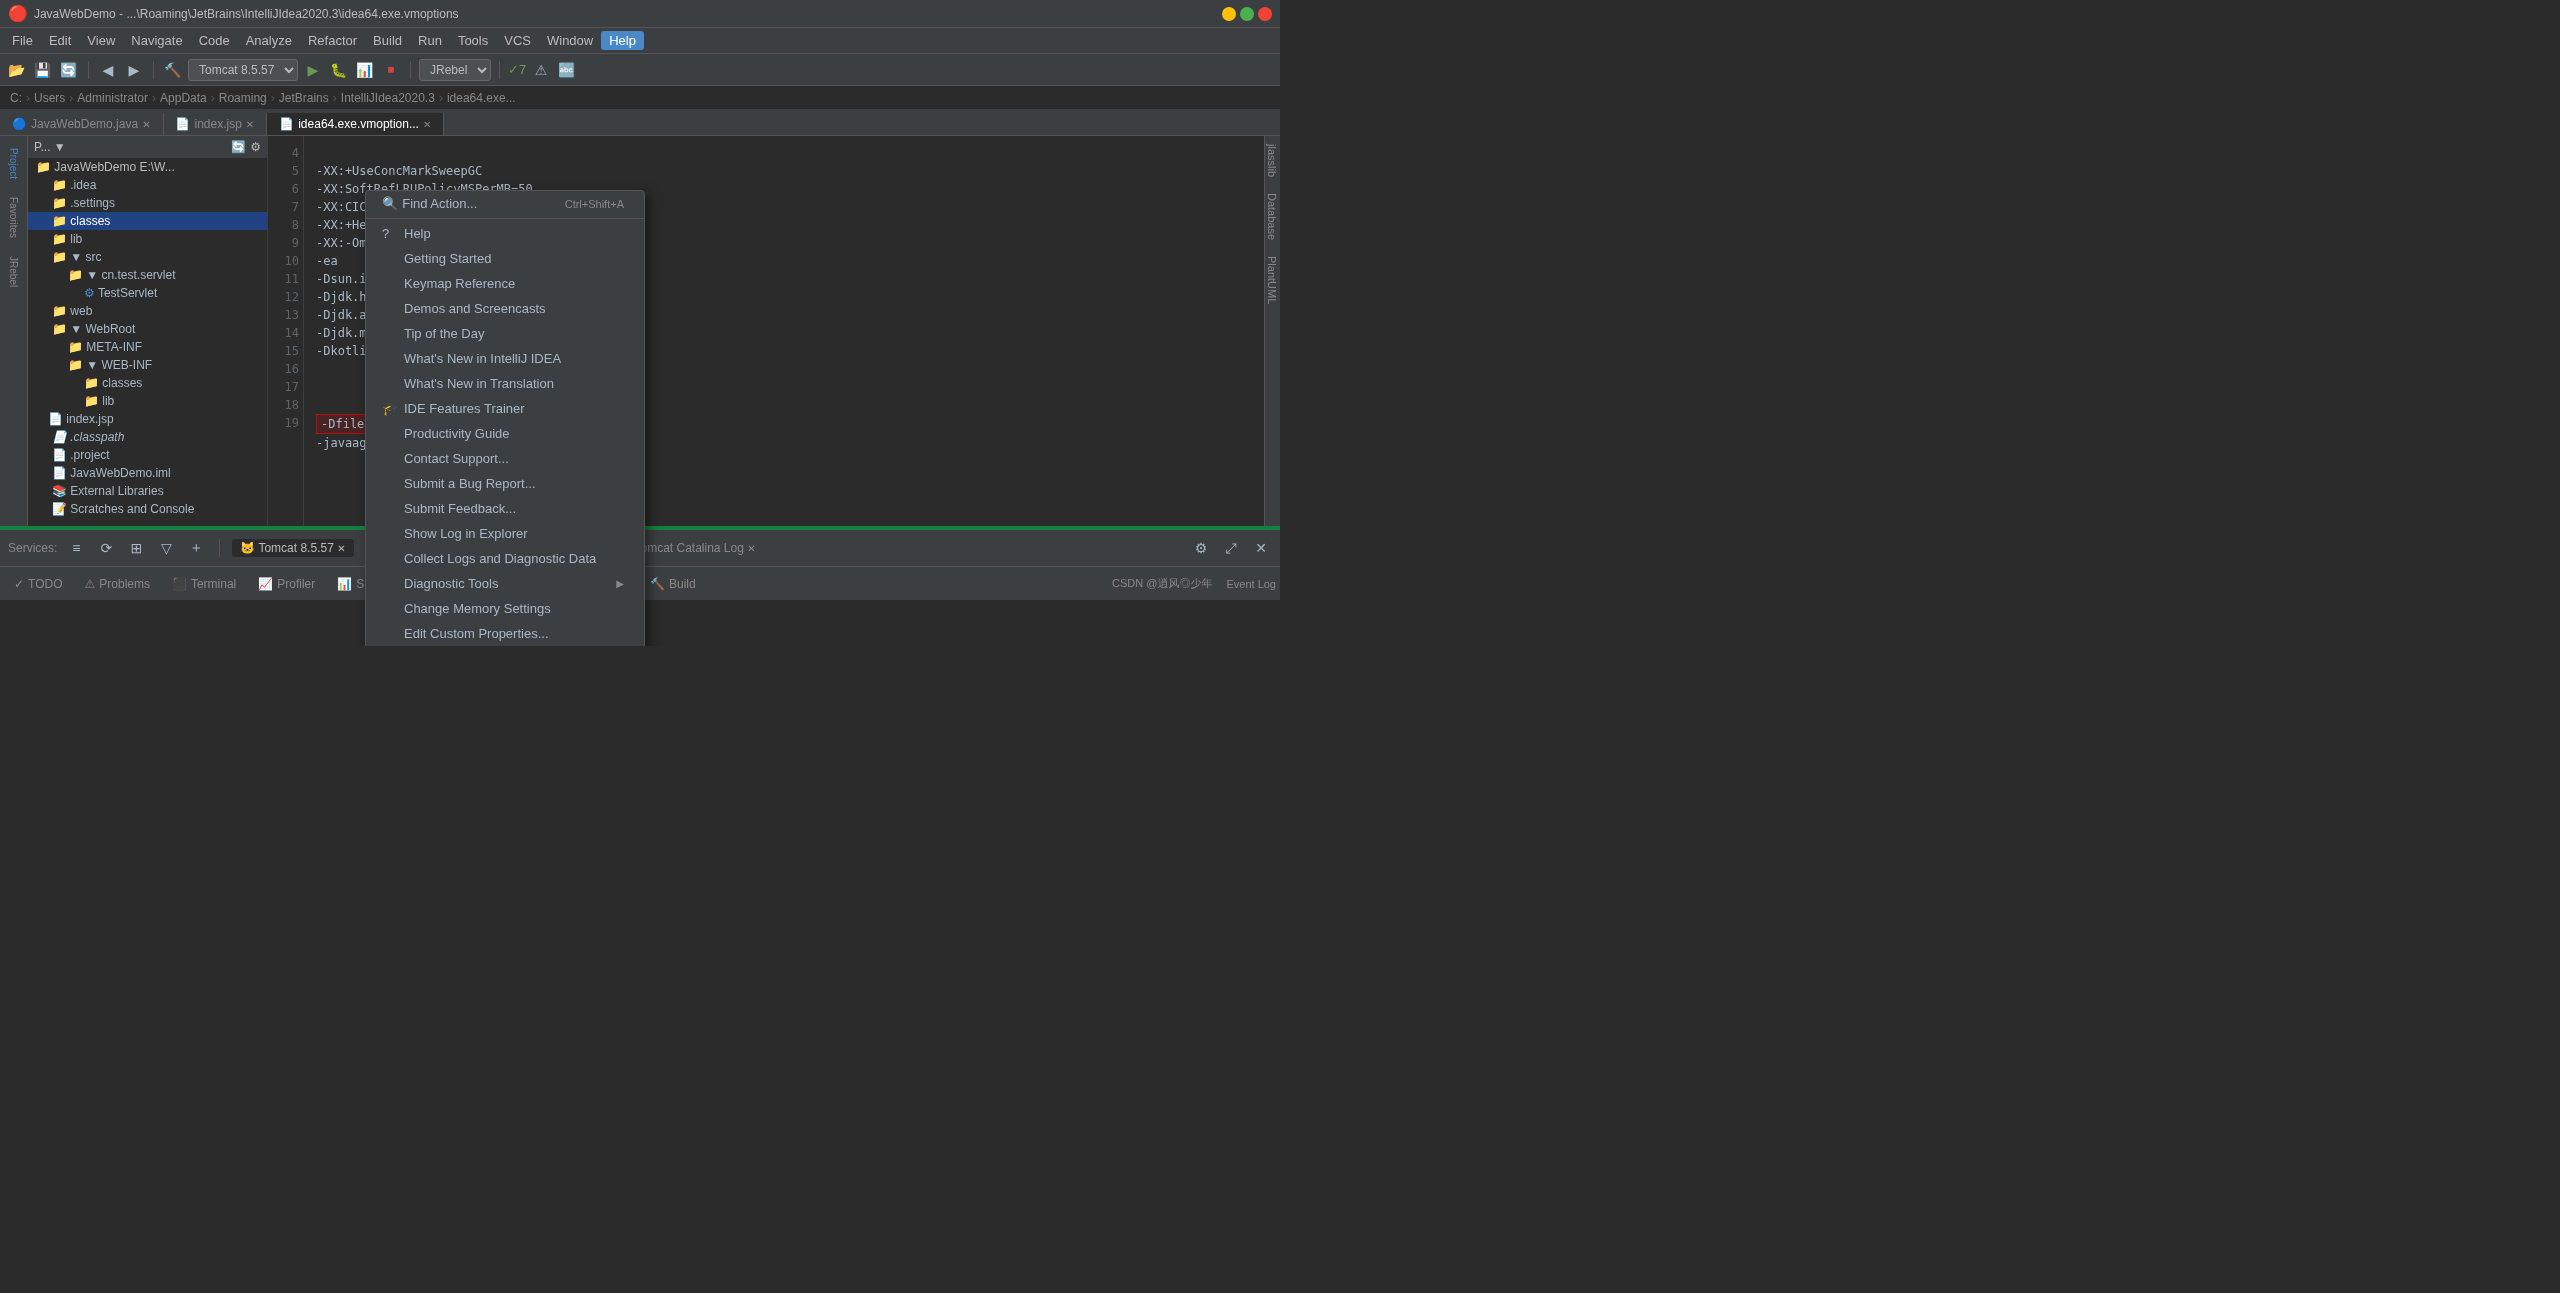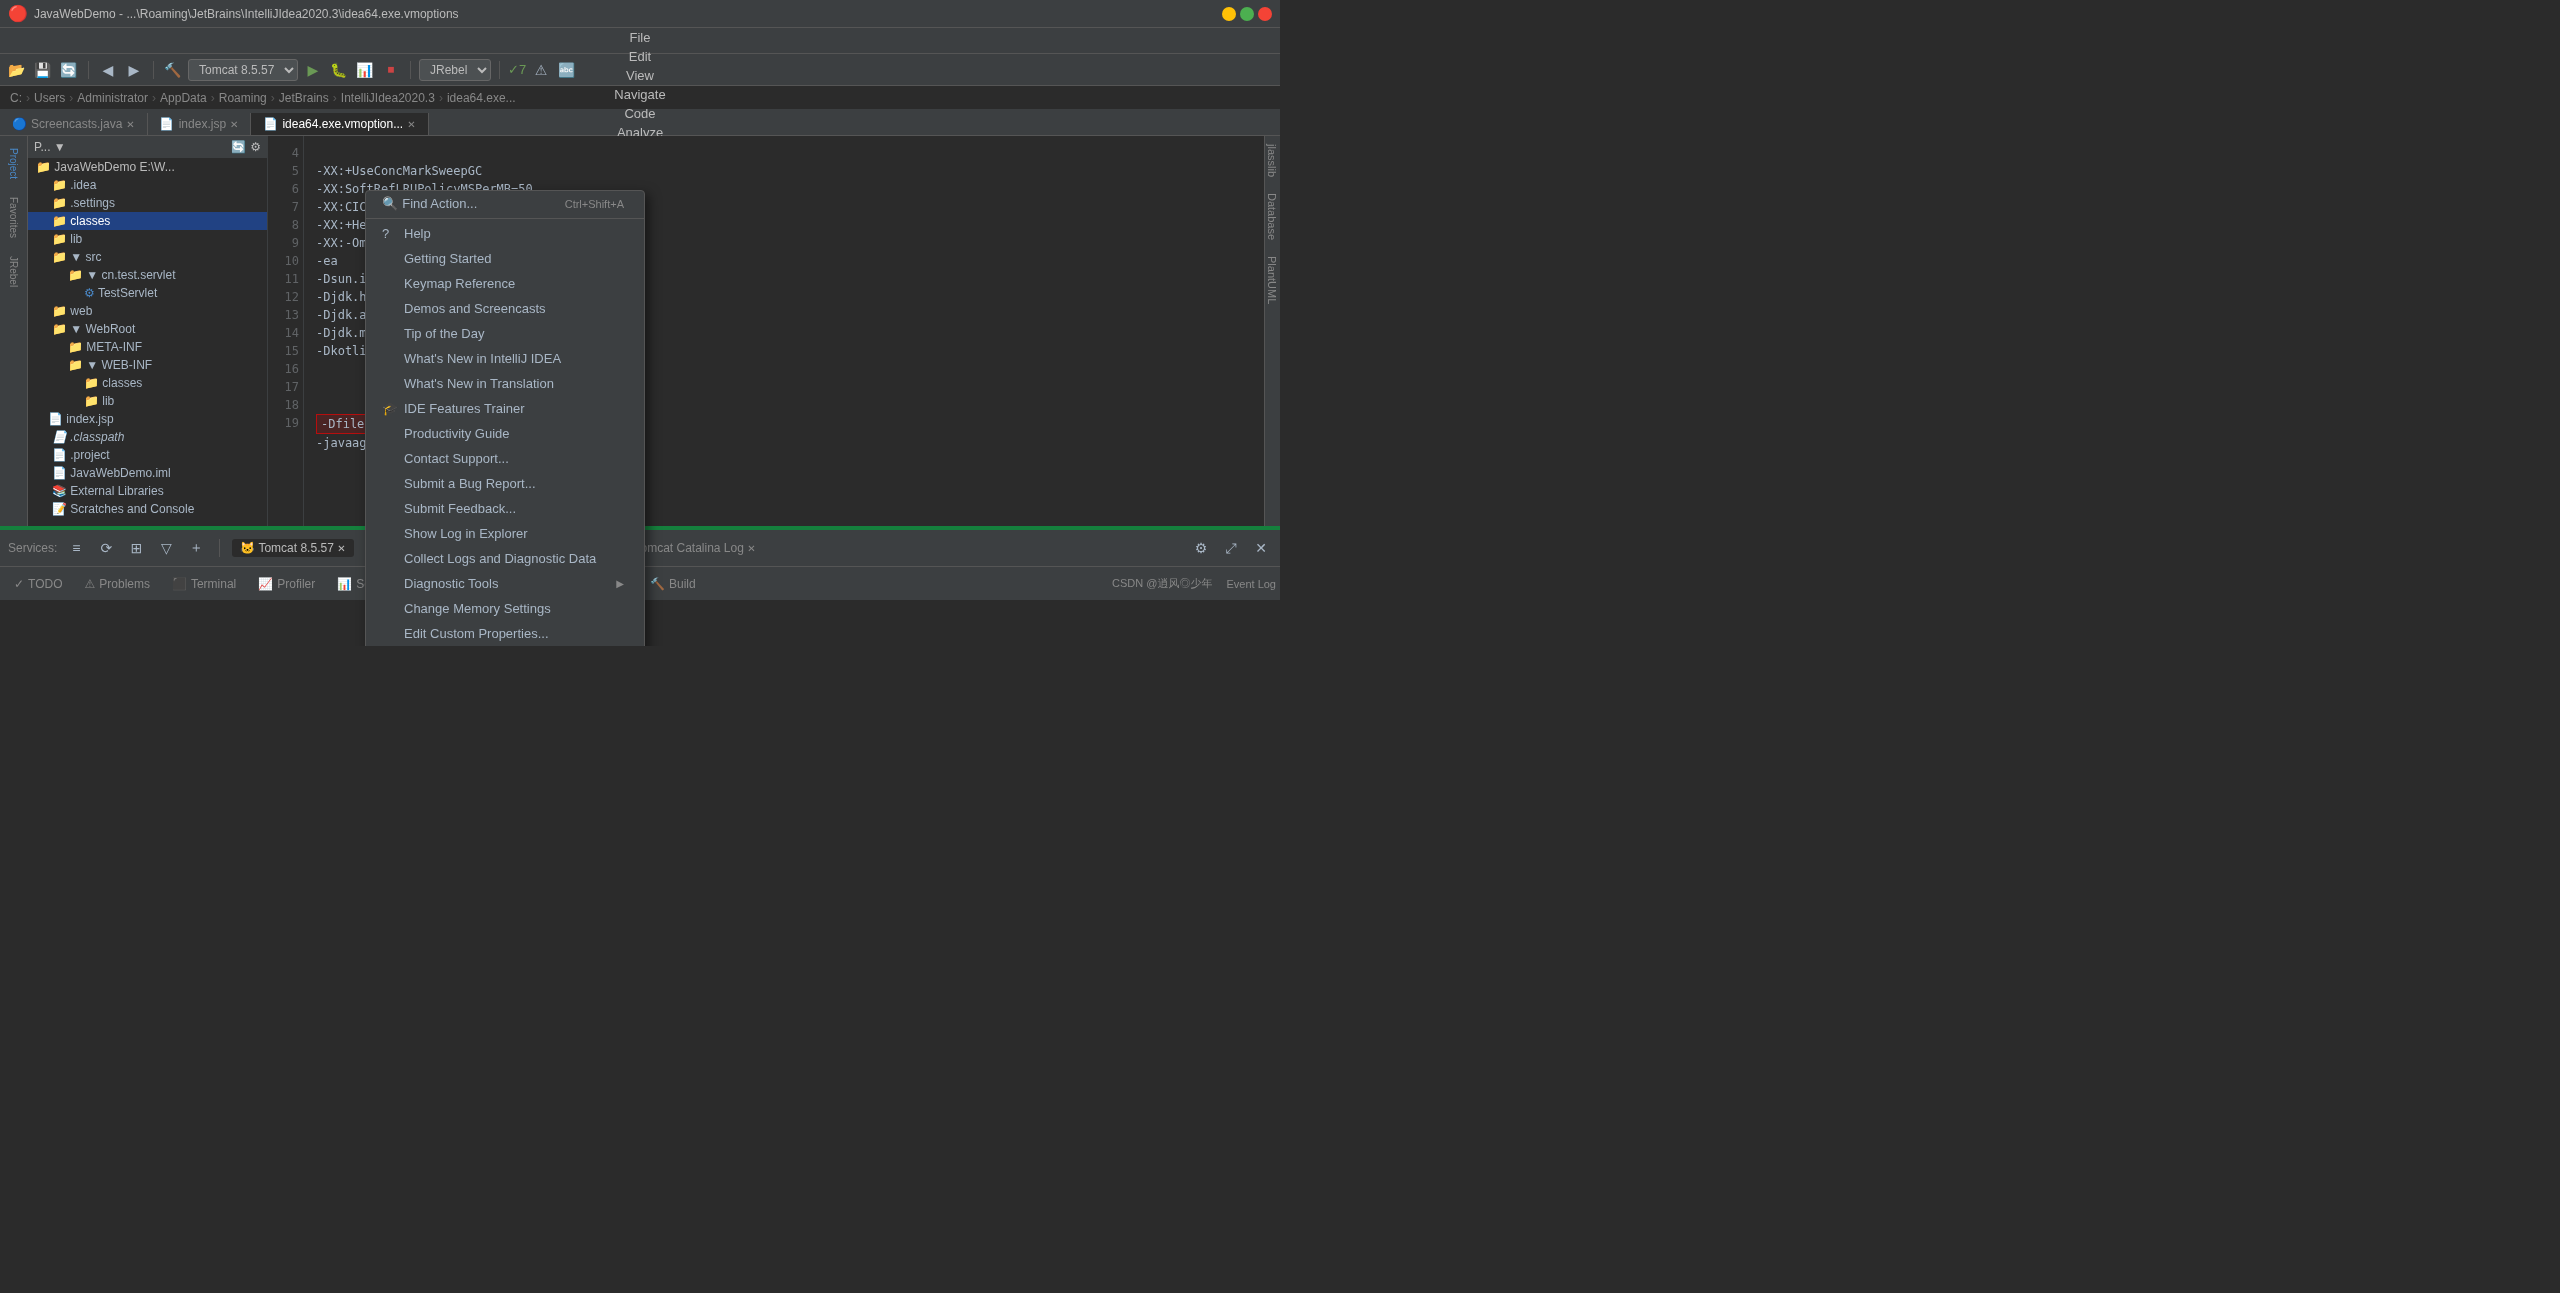--- a/index.html
+++ b/index.html
@@ -31,21 +31,20 @@
     .tb-close { background: #f44336; }
 
     
     .menubar {
       height: 26px;
       background: #3c3f41;
       display: flex;
       align-items: center;
       padding: 0 4px;
       border-bottom: 1px solid #555;
-      flex-direction: column;
     }
     .menu-item {
       padding: 2px 8px;
       font-size: 13px;
       color: #bbb;
       cursor: pointer;
       border-radius: 3px;
     }
     .menu-item.active { background: #4a88c7; color: white; }
 
@@ -360,21 +359,21 @@
   <span>JetBrains</span>
   <span class="sep"> › </span>
   <span>IntelliJIdea2020.3</span>
   <span class="sep"> › </span>
   <span>idea64.exe...</span>
 </div>
 
 <div class="editor-tabs">
   <div class="editor-tab">
     <span>🔵</span>
-    <span>Screencasts.java</span>
+    <span>JavaWebDemo.java</span>
     <span class="close-tab">✕</span>
   </div>
   <div class="editor-tab">
     <span>📄</span>
     <span>index.jsp</span>
     <span class="close-tab">✕</span>
   </div>
   <div class="editor-tab active">
     <span>📄</span>
     <span>idea64.exe.vmoption...</span>

